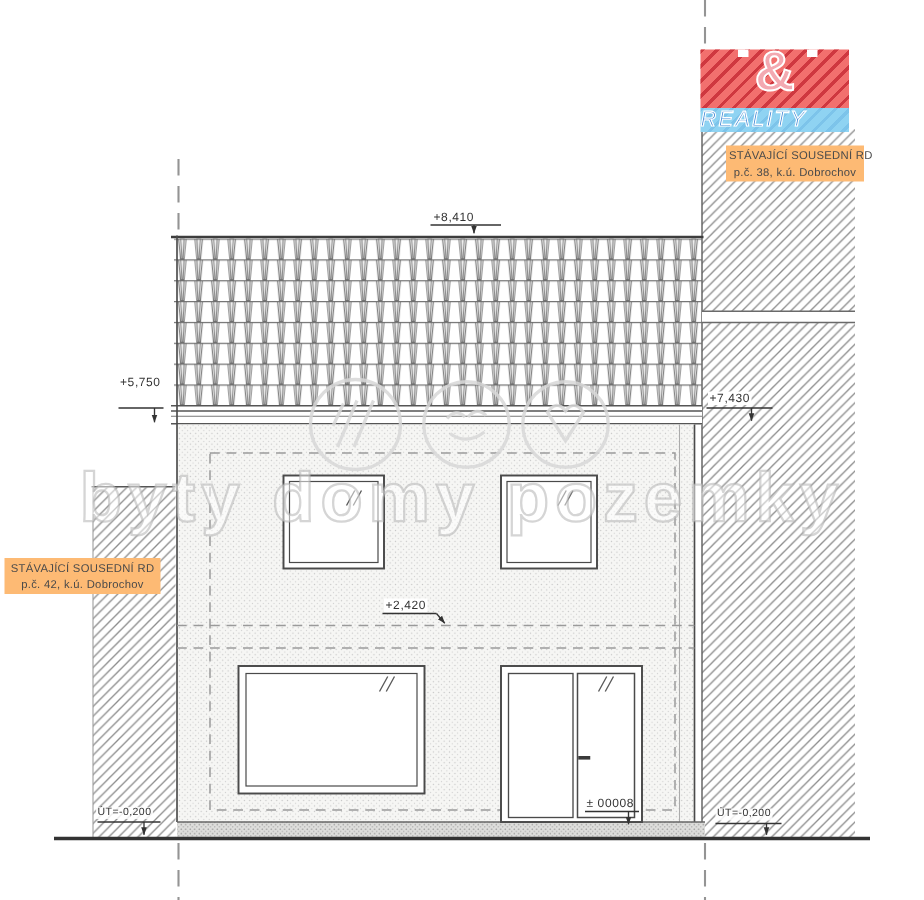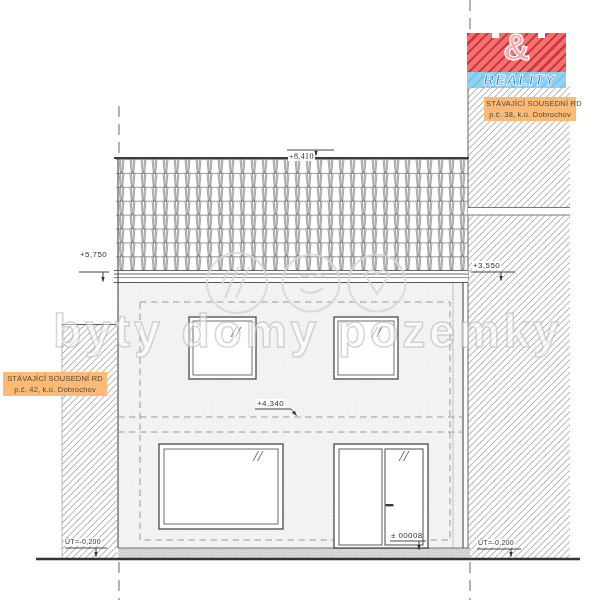--- a/index.html
+++ b/index.html
@@ -30,22 +30,22 @@
   #logo-amp{
     position:absolute;left:0;top:-6px;width:99px;text-align:center;
     font-size:37px;font-weight:bold;color:#f3a9b1;
     -webkit-text-stroke:1.3px #ffffff;line-height:42px;
   }
   #logo-blue{
     position:absolute;left:0;top:39px;width:99px;height:16px;background:#8fd3f2;
     background-image:repeating-linear-gradient(135deg, rgba(70,150,210,.25) 0px, rgba(70,150,210,.25) 2px, rgba(0,0,0,0) 2px, rgba(0,0,0,0) 7px);
   }
   #logo-brand{
-    position:absolute;left:0;top:39px;width:89px;height:16px;text-align:right;
-    font-size:14.5px;font-weight:bold;font-style:italic;color:#2b7bd0;
+    position:absolute;left:0;top:39px;width:89px;height:16px;text-align:left;
+    font-size:14.5px;font-weight:normal;font-style:italic;color:#2b7bd0;
     -webkit-text-stroke:.8px #ffffff;letter-spacing:1.5px;line-height:16px;
   }
   
   #wm-text{
     position:absolute;left:-6px;top:308px;width:628px;text-align:center;
     font-size:46px;font-weight:bold;line-height:46px;white-space:nowrap;
     letter-spacing:4px;word-spacing:1px;
     color:rgba(255,255,255,.5);
     -webkit-text-stroke:1.5px rgba(178,178,178,.55);
     pointer-events:none;
@@ -186,24 +186,24 @@
   <div id="logo">
     <div id="logo-red">
       <div class="notch" style="left:25px"></div>
       <div class="notch" style="left:71px"></div>
     </div>
     <div id="logo-amp">&amp;</div>
     <div id="logo-blue"></div>
     <div id="logo-brand">REALITY</div>
   </div>
 
-  <span class="lvl" style="left:288px;top:152px;font-family:Liberation Serif, serif;">+8,410</span>
+  <span class="lvl" style="left:288px;top:140px;">+8,410</span>
   <span class="lvl" style="left:79px;top:250px;">+5,750</span>
-  <span class="lvl" style="left:472px;top:261px;">+3,550</span>
-  <span class="lvl" style="left:256px;top:399px;">+4,340</span>
+  <span class="lvl" style="left:472px;top:261px;">+7,430</span>
+  <span class="lvl" style="left:256px;top:399px;">+2,420</span>
   <span class="lvl" style="left:390px;top:531px;background:none;">± 00008</span>
   <span class="terrain" style="left:64px;top:538px;">ÚT=-0,200</span>
   <span class="terrain" style="left:477px;top:539px;">ÚT=-0,200</span>
 
   <div class="sidelabel" style="left:3px;top:372px;width:100px;">
     <span style="display:block">STÁVAJÍCÍ SOUSEDNÍ RD</span>
     <span style="display:block">p.č. 42, k.ú. Dobrochov</span>
   </div>
   <div class="sidelabel" style="left:484px;top:97px;width:88px;">
     <span style="display:block">STÁVAJÍCÍ SOUSEDNÍ RD</span>

